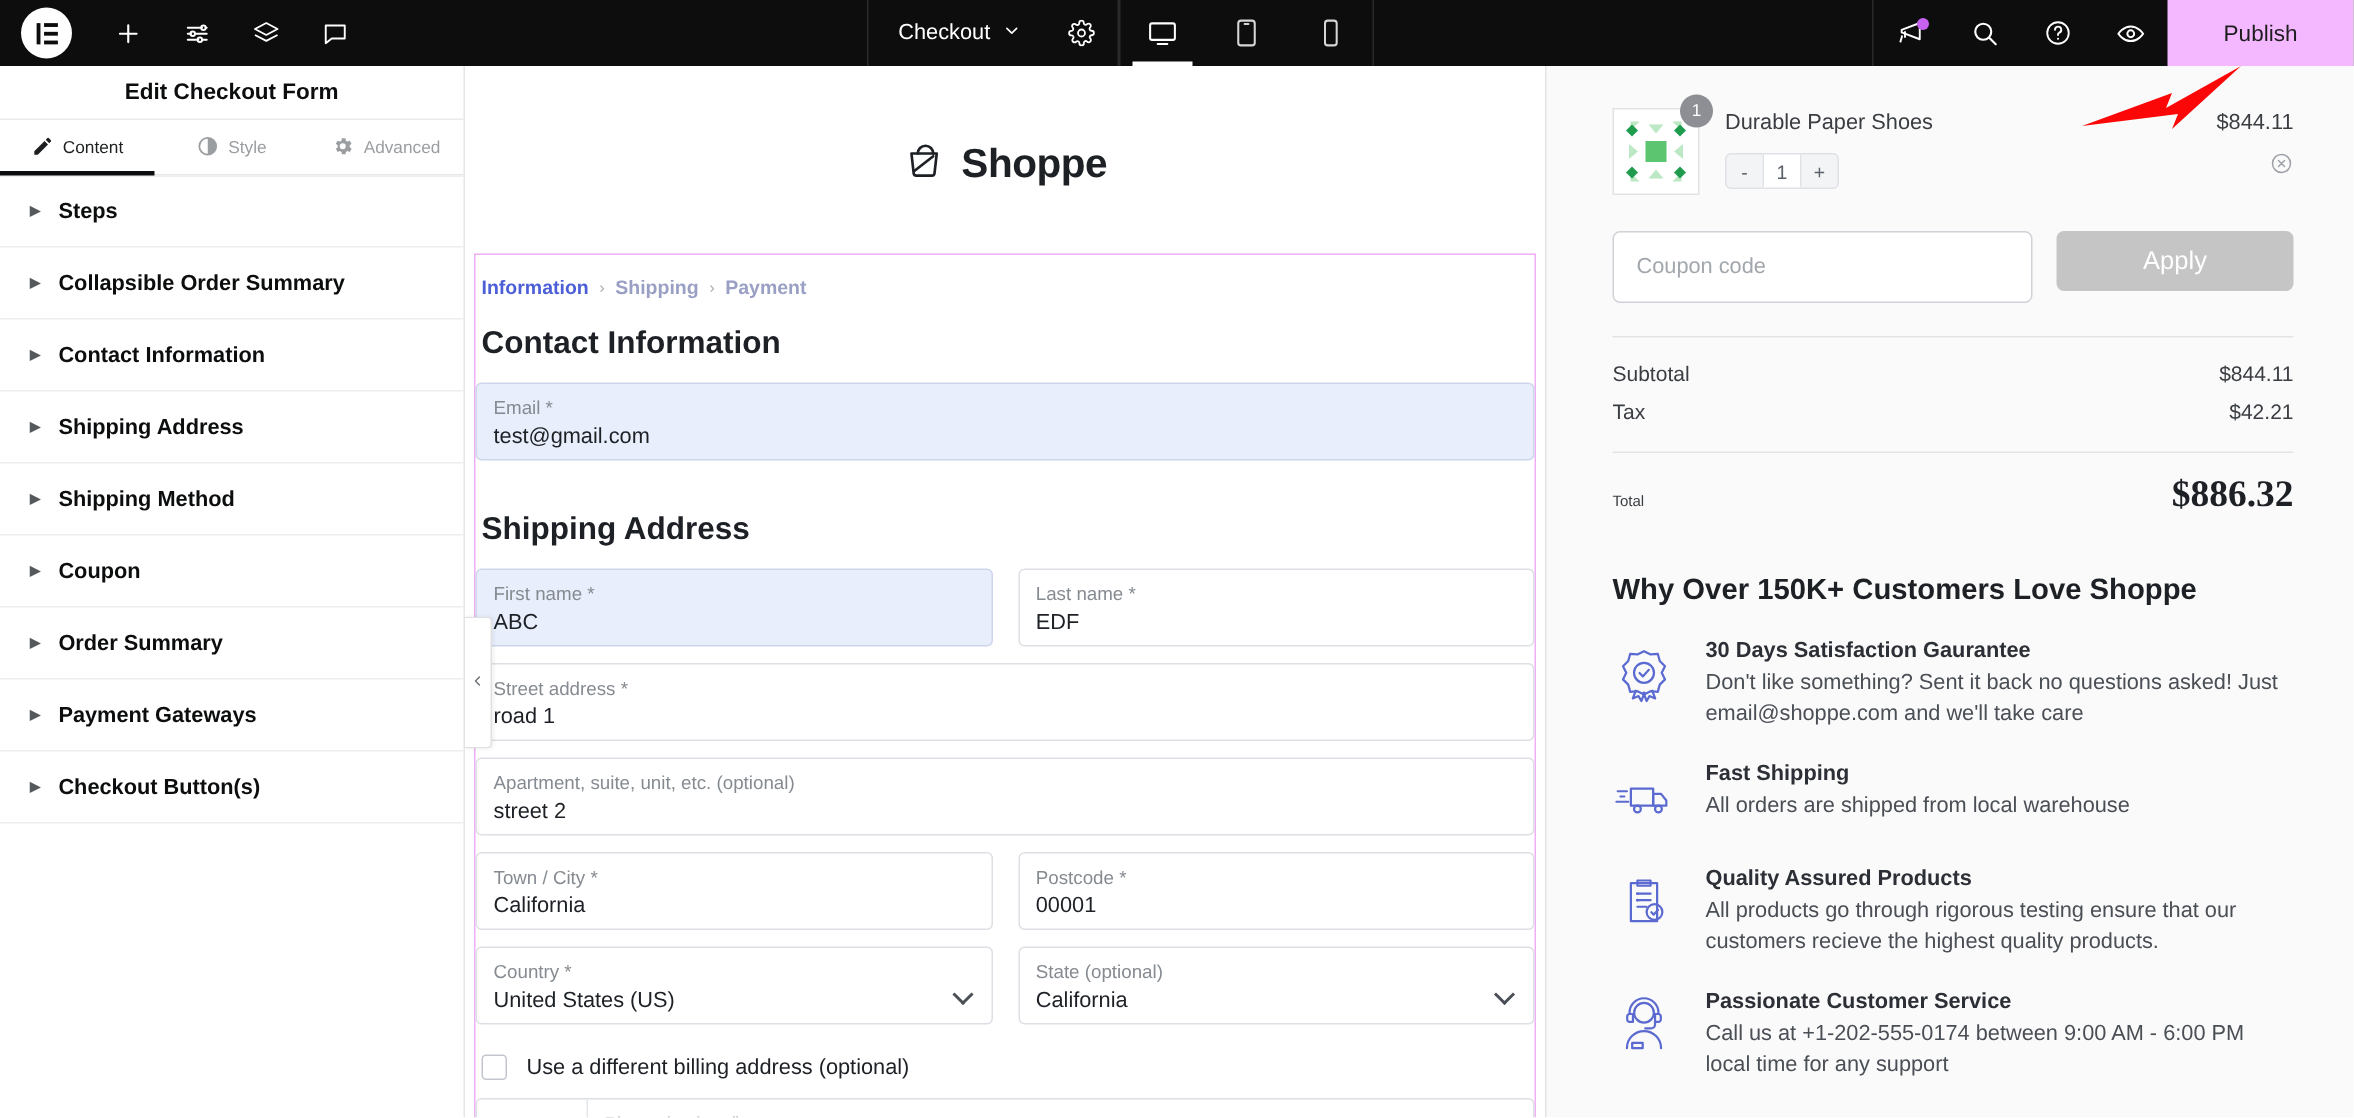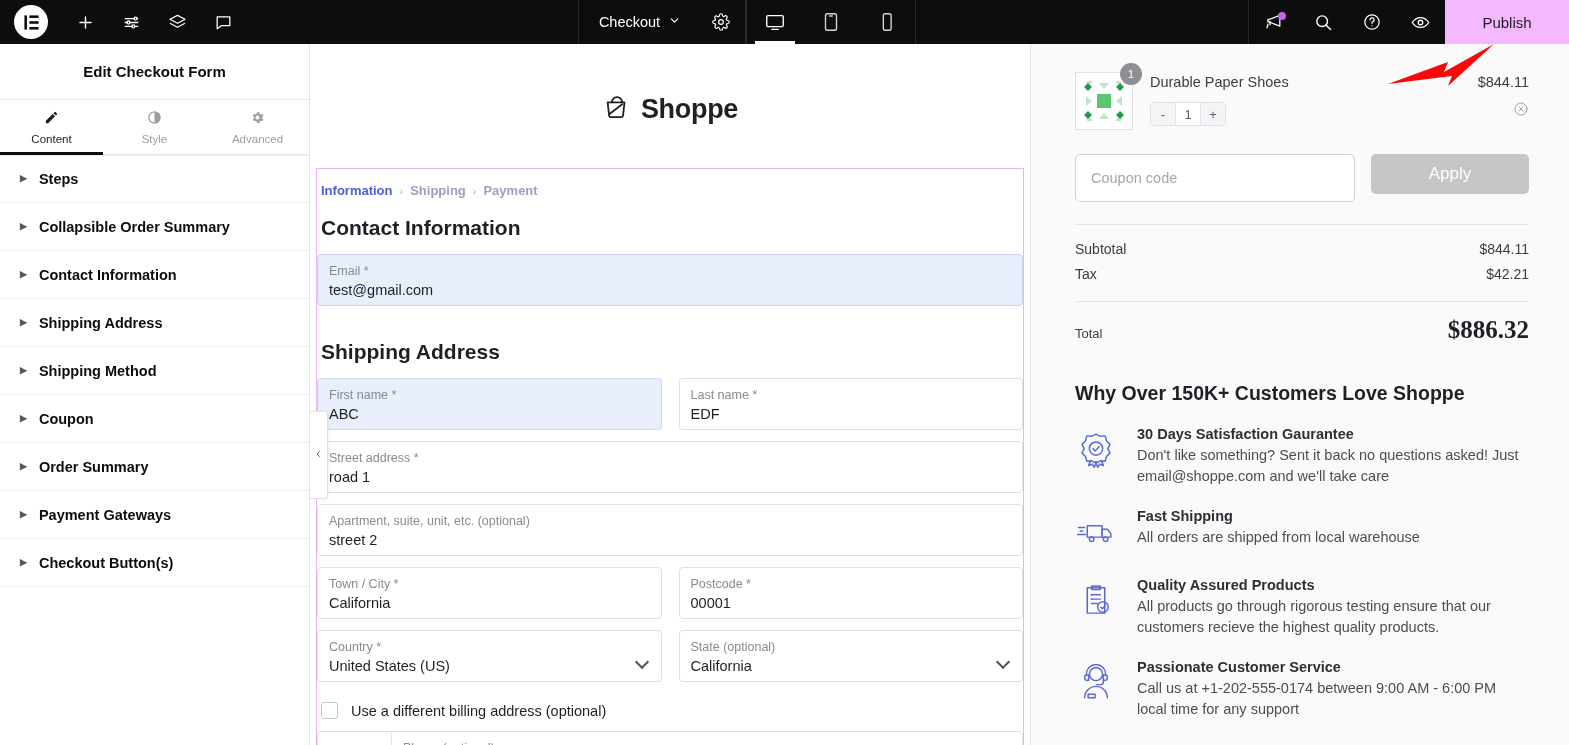--- a/index.html
+++ b/index.html
@@ -62,27 +62,27 @@
   
   .body { flex: 1; display: flex; position: relative; min-height: 0; }
 
   
   .sidebar {
     width: 310px; flex: 0 0 310px; background: #ffffff;
     border-right: 1px solid #e6e6e6; display: flex; flex-direction: column;
     position: relative; z-index: 20;
   }
   .panel-head {
-    height: 56px; display: flex; align-items: center; justify-content: center;
+    height: 36px; display: flex; align-items: center; justify-content: center;
     font-size: 15px; font-weight: bold; color: #0c0d0e;
     border-bottom: 1px solid #eaeaea;
   }
   .panel-tabs { display: flex; border-bottom: 1px solid #e6e6e6; }
   .ptab {
-    flex: 1; display: flex; flex-direction: column; align-items: center; gap: 6px;
+    flex: 1; display: flex; flex-direction: row; align-items: center; gap: 6px;
     padding: 10px 0 9px; cursor: pointer; color: #9b9ea1; font-size: 11.5px;
     position: relative;
     justify-content: center;
   }
   .ptab.active { color: #1d1f20; }
   .ptab.active::after {
     content: ""; position: absolute; left: 0; right: 0; bottom: -1px; height: 3px; background: #0c0d0e;
   }
   .ptab .gl { font-size: 14px; line-height: 1; }
   .section-list { flex: 1; overflow: hidden; }
@@ -191,21 +191,21 @@
   .apply-btn {
     width: 158px; height: 40px; border-radius: 5px; background: #c5c5c5;
     color: #ffffff; font-size: 17px; display: flex; align-items: center; justify-content: center;
     border: none; cursor: pointer; font-family: inherit;
   }
   .hr { height: 1px; background: #e3e3e3; margin: 22px 0 0; }
   .tot-row { display: flex; justify-content: space-between; font-size: 14px; color: #3a3d42; margin-top: 16px; }
   .tot-row.tax { margin-top: 9px; gap: 41px; }
   .hr2 { height: 1px; background: #e3e3e3; margin-top: 19px; }
   .grand { display: flex; justify-content: space-between; align-items: baseline; margin-top: 14px; }
-  .grand-l { font-size: 13px; color: #3a3d42; }
+  .grand-l { font-size: 10px; color: #3a3d42; }
   .grand-r { font-size: 25px; font-weight: bold; color: #1d2025; font-family: Liberation Serif, serif; }
 
   .why-title { font-size: 19.5px; font-weight: bold; color: #1d2025; margin-top: 38px; }
   .benefit { display: flex; gap: 18px; margin-top: 21px; align-items: flex-start; }
   .b-icon { flex: 0 0 44px; color: #5b6ad0; padding-top: 2px; }
   .b-body { flex: 1; }
   .b-title { font-size: 14.5px; font-weight: bold; color: #2c2f35; margin-bottom: 3px; }
   .b-text { font-size: 14.5px; color: #4a4e55; line-height: 21px; }
 
   .red-arrow { position: absolute; left: 1386px; top: 42px; width: 110px; height: 48px; z-index: 60; pointer-events: none; }

